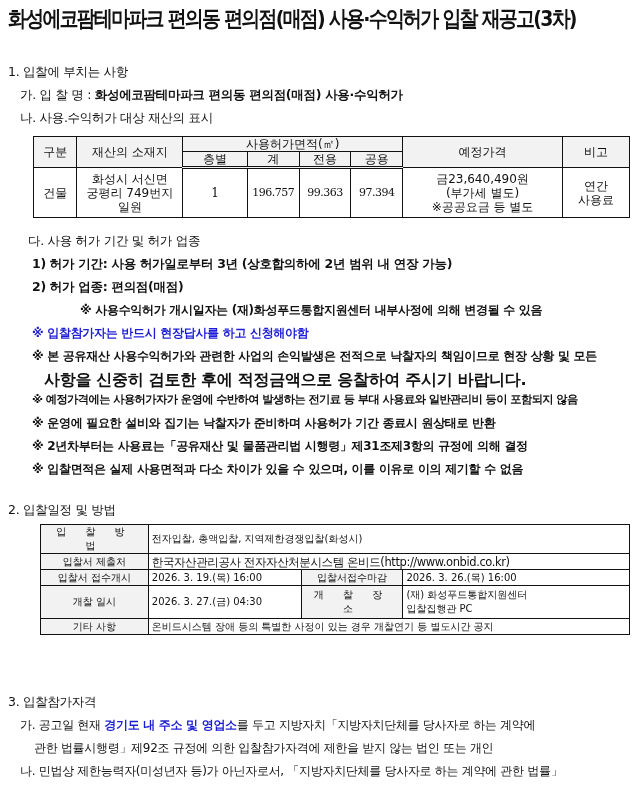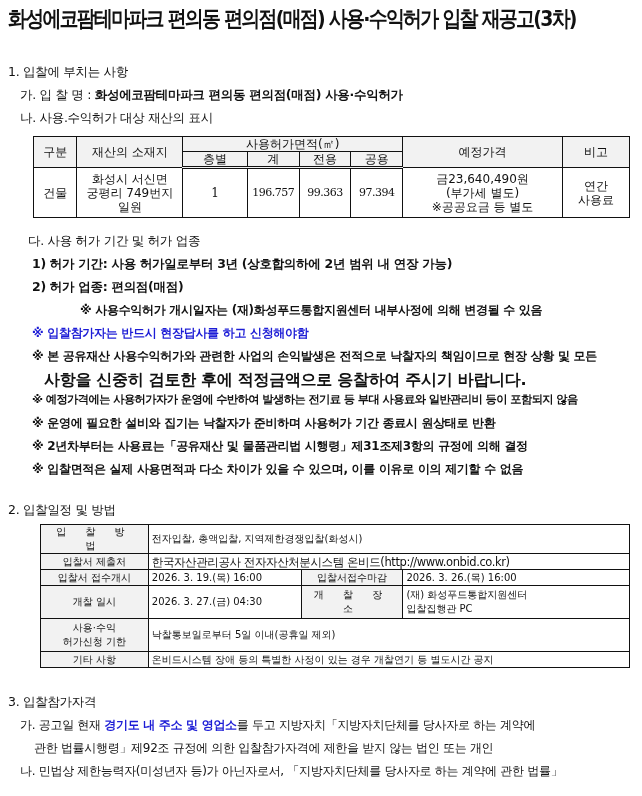--- a/index.html
+++ b/index.html
@@ -121,27 +121,20 @@
   </tr>
   <tr style="height:33px">
     <td class="hd">개찰 일시</td>
     <td class="val">2026. 3. 27.(금) 04:30</td>
     <td class="hd spread">개 찰 장 소</td>
     <td class="val">
       <div>(재) 화성푸드통합지원센터</div>
       <div>입찰집행관 PC</div>
     </td>
   </tr>
-  <tr style="height:33px">
-    <td class="hd">
-      <div>사용·수익</div>
-      <div>허가신청 기한</div>
-    </td>
-    <td class="val" colspan="3">낙찰통보일로부터 5일 이내(공휴일 제외)</td>
-  </tr>
   <tr style="height:16px">
     <td class="hd">기타 사항</td>
     <td class="val" colspan="3">온비드시스템 장애 등의 특별한 사정이 있는 경우 개찰연기 등 별도시간 공지</td>
   </tr>
 </tbody>
   </table>
 
 <div class="line" style="left:8px; top:694px;">3. 입찰참가자격</div>
 <div class="line" style="left:20px; top:717px; font-size:12px;">
   <span>가. 공고일 현재 </span><span class="bold blue">경기도 내 주소 및 영업소</span><span>를 두고 지방자치「지방자치단체를 당사자로 하는 계약에</span>

